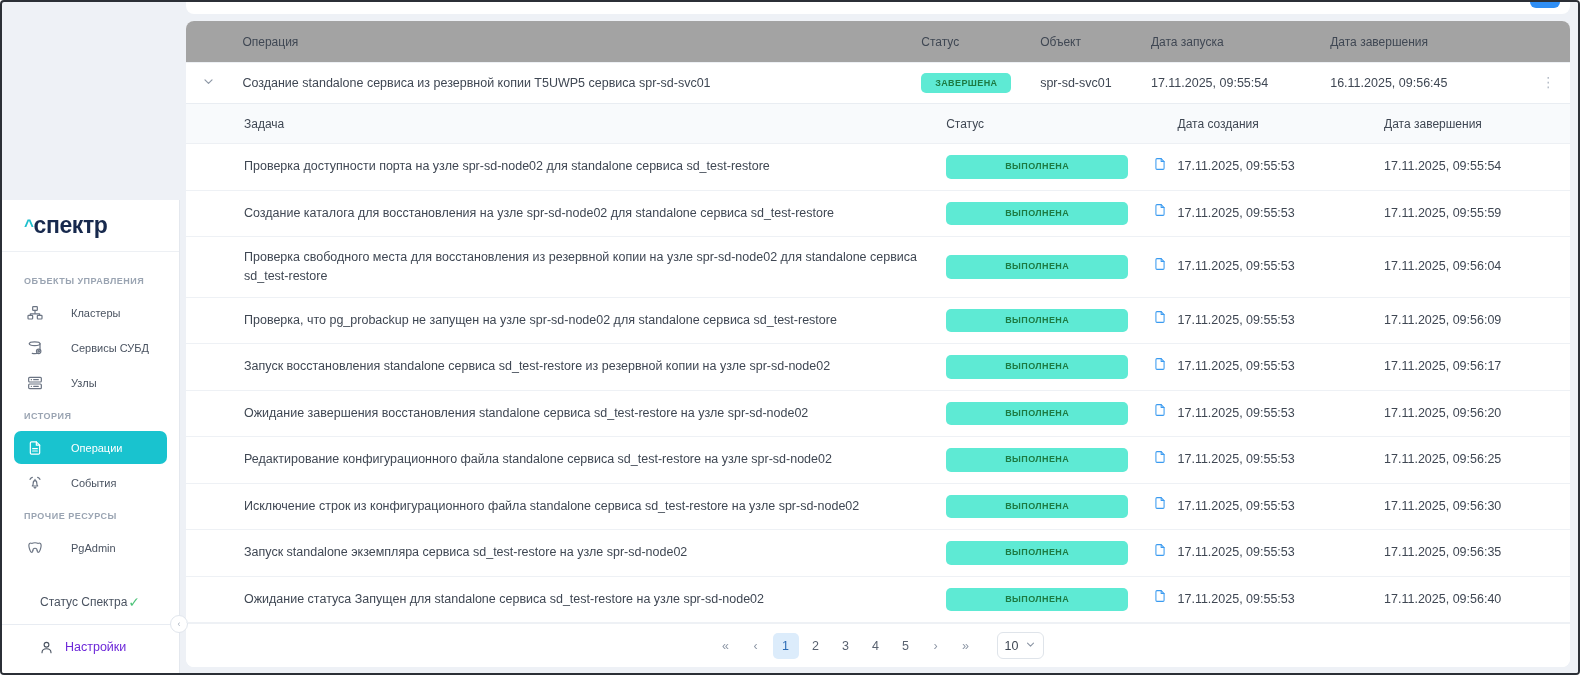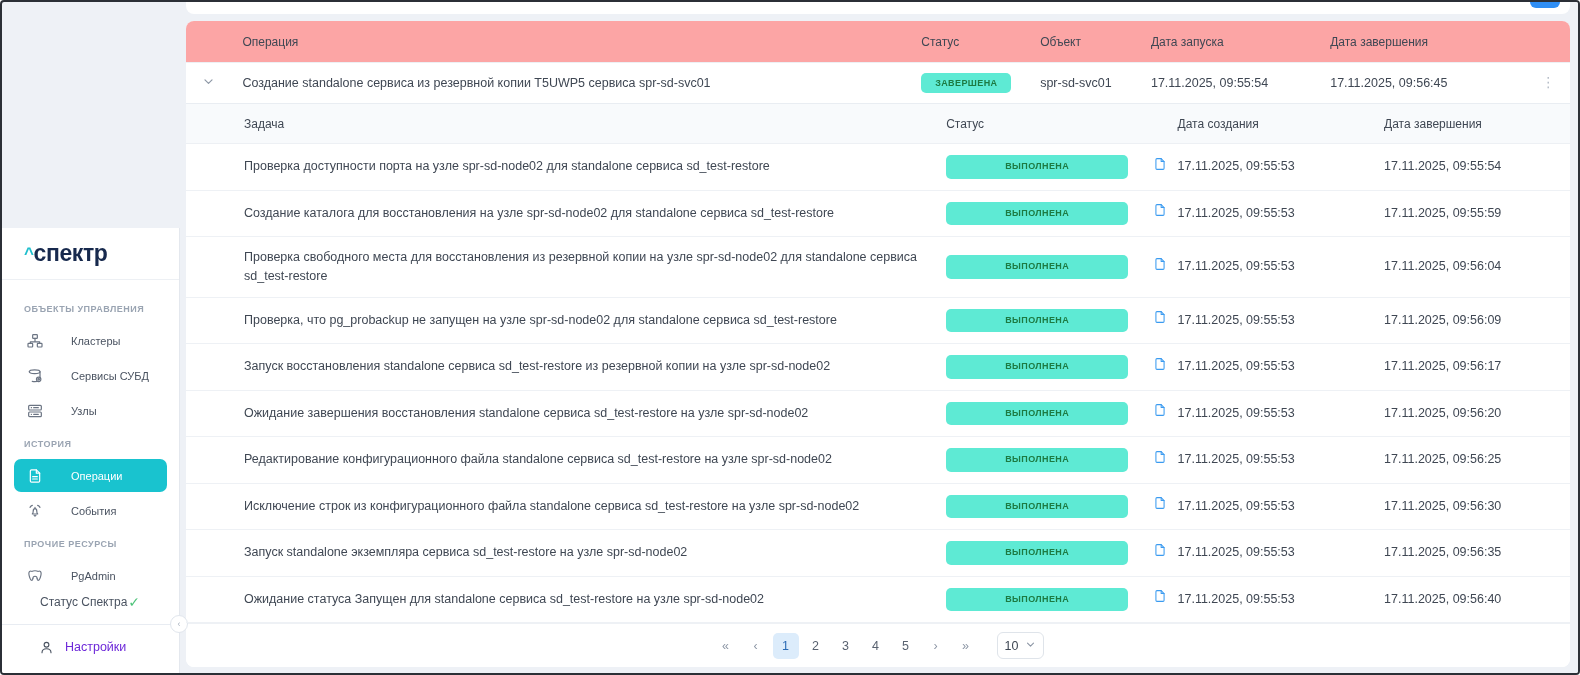--- a/index.html
+++ b/index.html
@@ -51,21 +51,21 @@
     color: #4a5361;
   }
   .nav-item.active { background: #19c3cf; color: #ffffff; }
   .nav-item.active svg { stroke: #ffffff; }
   .nav-item svg { stroke: #6b7483; }
   .nav-icon { width: 17px; height: 17px; display: flex; align-items: center; justify-content: center; }
 
   .sidebar-bottom { padding-bottom: 4px; }
   .status-row {
     display: flex; align-items: center; gap: 1px;
-    padding: 0 0 14px 38px; font-size: 12px; color: #4a5361;
+    padding: 0 0 14px 38px; font-size: 12px; color: #4a5361; margin-top: 28px;
   }
   .check { color: #4ec37a; font-size: 14px; }
   .sb-divider { height: 1px; background: #e8ecf2; margin: 0; position: relative; }
   .collapse-btn {
     position: absolute; right: -9px; top: -9px;
     width: 18px; height: 18px; border-radius: 50%;
     background: #fff; border: 1px solid #e1e6ed;
     display: flex; align-items: center; justify-content: center;
     font-size: 9px; color: #aab3c0; cursor: pointer;
   }
@@ -92,21 +92,21 @@
   }
 
   .panel {
     flex: 1; background: #ffffff; border-radius: 8px;
     display: flex; flex-direction: column; overflow: hidden; min-height: 0;
   }
 
   table { border-collapse: collapse; width: 100%; table-layout: fixed; }
 
   
-  .op-head-row { background: #fca5a5; }
+  .op-head-row { background: #a3a3a3; }
   .op-head-row th {
     font-size: 12px; font-weight: normal; color: #3f4753; text-align: left;
     padding: 14px 0 13px 0; border-bottom: 1px solid #edf0f4;
   }
   .op-row td {
     padding: 10px 0; border-bottom: 1px solid #e9edf2;
     font-size: 12.5px; color: #3f4753; vertical-align: middle;
   }
   .c-expand { width: 56px; padding-left: 16px !important; }
   .c-op     { width: 674px; }
@@ -330,21 +330,21 @@
                     <path d="M5.5 9l6.5 6.5L18.5 9"></path>
                   </svg>
               </span>
             </td>
             <td>Создание standalone сервиса из резервной копии T5UWP5 сервиса spr-sd-svc01</td>
             <td>
               <span class="badge">ЗАВЕРШЕНА</span>
             </td>
             <td>spr-sd-svc01</td>
             <td>17.11.2025, 09:55:54</td>
-            <td>17.11.2025, 09:56:45</td>
+            <td>16.11.2025, 09:56:45</td>
             <td class="c-menu">
               <span class="kebab"><span>⋮</span></span>
             </td>
           </tr>
         </tbody>
       </table>
 
       <div class="task-wrap">
         <div class="task-scroll">
           <table>

